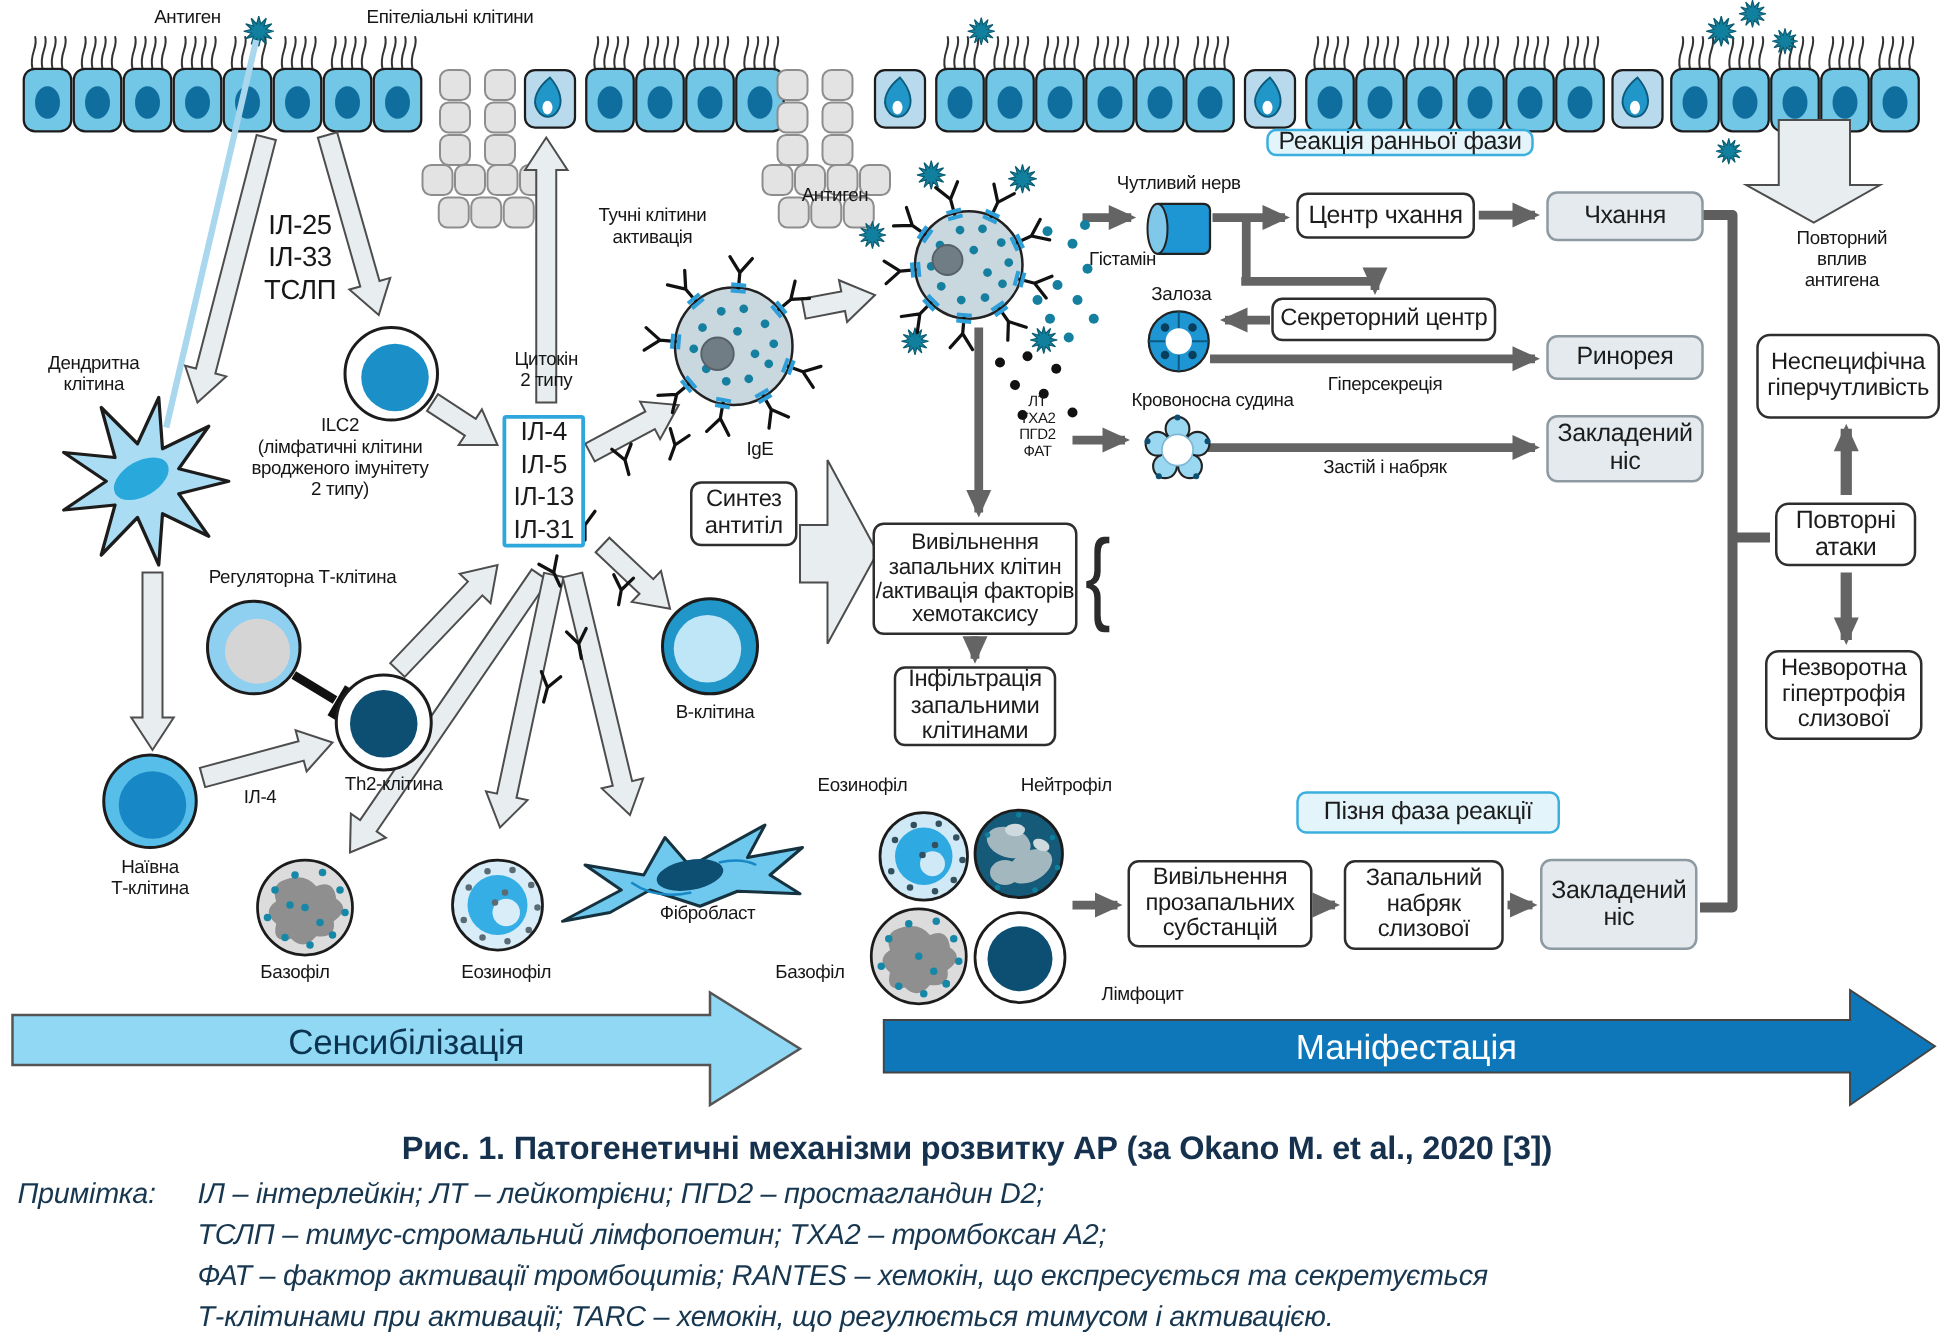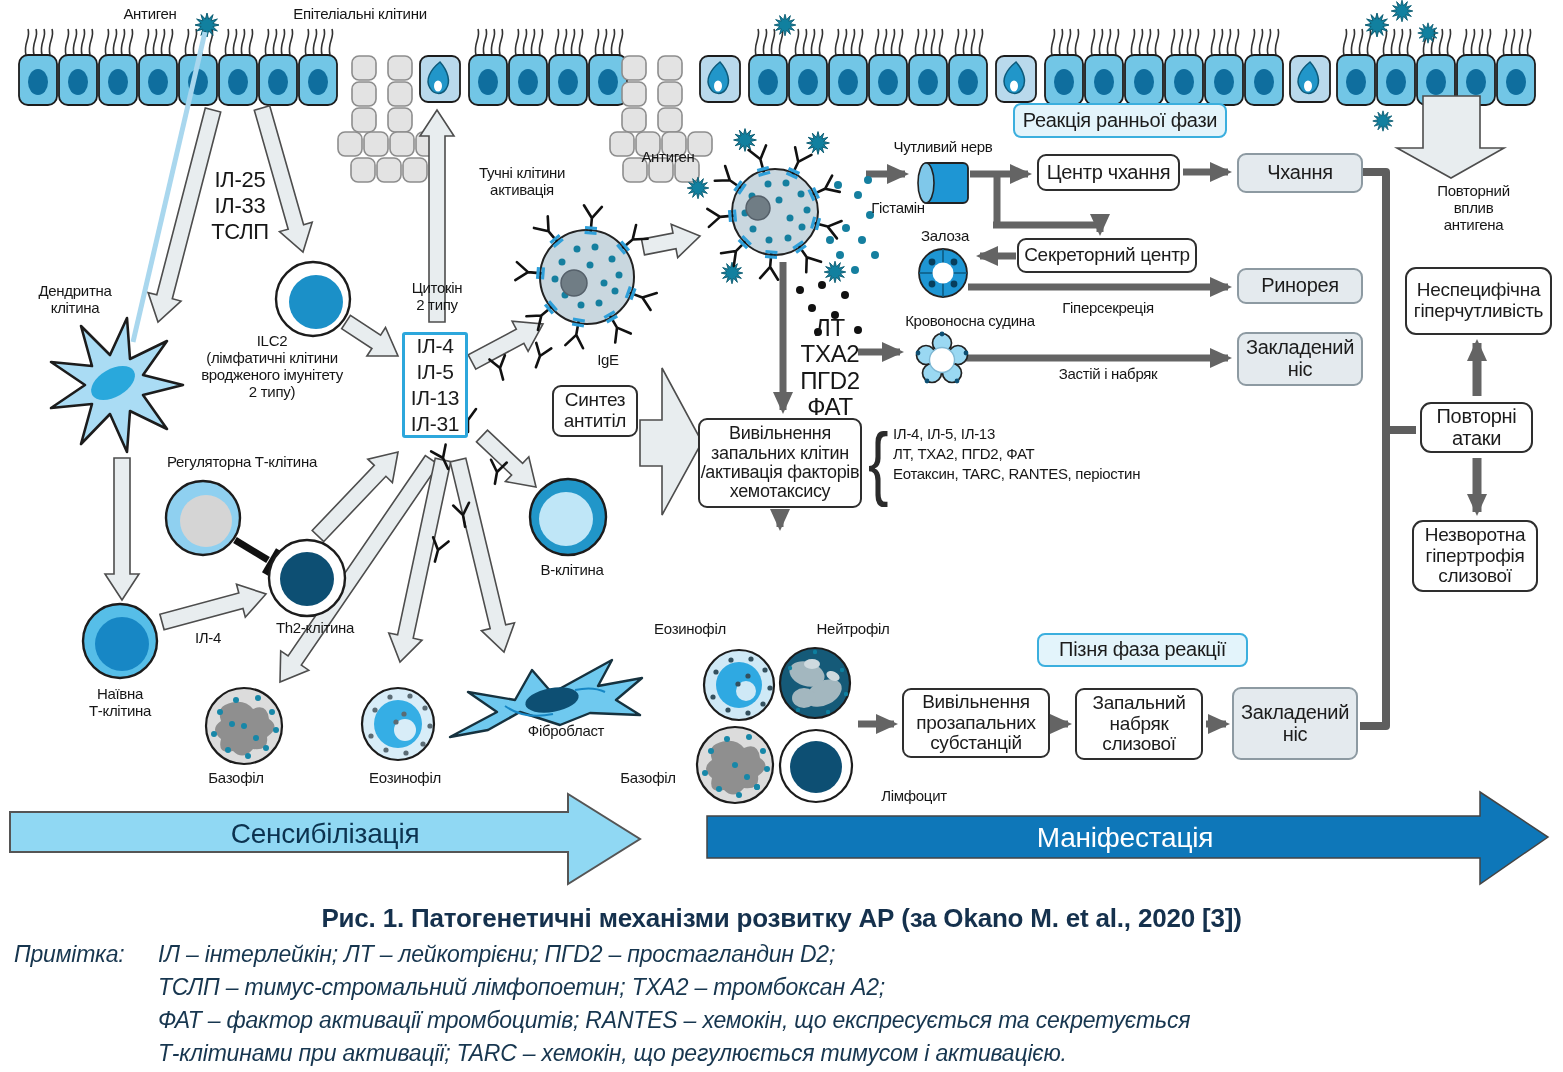--- a/index.html
+++ b/index.html
@@ -466,44 +466,44 @@
 <div class="lbl" style="left:171px;top:770px;width:130px;">Базофіл</div>
 <div class="lbl" style="left:335px;top:770px;width:140px;">Еозинофіл</div>
 <div class="lbl" style="left:496px;top:723px;width:140px;">Фібробласт</div>
 <div class="lbl" style="left:507px;top:562px;width:130px;">В-клітина</div>
 <div class="lbl" style="left:583px;top:352px;width:50px;">IgE</div>
 <div class="bx bw f19" style="left:552px;top:385px;width:86px;height:52px;">Синтез
 антитіл</div>
 
 <div class="lbl" style="left:856px;top:200px;width:84px;">Гістамін</div>
 <div class="lbl" style="left:868px;top:139px;width:150px;">Чутливий нерв</div>
-<div class="bx bb" style="left:1013px;top:103px;width:214px;height:35px;">Реакція ранньої фази</div>
+<div class="bx bb" style="left:1013px;top:103px;width:214px;height:22px;">Реакція ранньої фази</div>
 <div class="bx bw" style="left:1037px;top:154px;width:143px;height:37px;">Центр чхання</div>
 <div class="bx bg" style="left:1237px;top:153px;width:126px;height:40px;">Чхання</div>
 <div class="lbl" style="left:900px;top:228px;width:90px;">Залоза</div>
 <div class="bx bw f19" style="left:1017px;top:238px;width:180px;height:35px;">Секреторний центр</div>
 <div class="bx bg" style="left:1237px;top:268px;width:126px;height:36px;">Ринорея</div>
 <div class="lbl" style="left:1023px;top:300px;width:170px;">Гіперсекреція</div>
 <div class="lbl" style="left:860px;top:313px;width:220px;">Кровоносна судина</div>
-<div class="lbl" style="left:795px;top:315px;width:70px;font-size:24px;line-height:1.1;">ЛТ
+<div class="lbl" style="left:795px;top:315px;width:70px;font-size:12px;line-height:1.1;">ЛТ
 ТХА2
 ПГD2
 ФАТ</div>
 <div class="lbl" style="left:1023px;top:366px;width:170px;">Застій і набряк</div>
 <div class="bx bg" style="left:1237px;top:332px;width:126px;height:54px;">Закладений
 ніс</div>
 
 <div class="bx bw f18" style="left:698px;top:418px;width:164px;height:90px;">Вивільнення
 запальних клітин
 /активація факторів
 хемотаксису</div>
 <div class="brace" style="left:868px;top:421px;">{</div>
-<div class="lbl left" style="left:893px;top:424px;width:370px;line-height:1.33;">ІЛ-4, ІЛ-5, ІЛ-13
-ЛТ, ТХА2, ПГD2, ФАТ
-Еотаксин, TARC, RANTES, періостин</div>
+<div class="bx bw f19" style="left:715px;top:533px;width:130px;height:64px;">Інфільтрація
+запальними
+клітинами</div>
 
 <div class="lbl" style="left:1397px;top:183px;width:153px;">Повторний
 вплив
 антигена</div>
 <div class="bx bw f19" style="left:1405px;top:267px;width:147px;height:68px;border-radius:11px;">Неспецифічна
 гіперчутливість</div>
 <div class="bx bw" style="left:1420px;top:402px;width:113px;height:51px;border-radius:11px;">Повторні
 атаки</div>
 <div class="bx bw f19" style="left:1412px;top:520px;width:126px;height:72px;border-radius:11px;">Незворотна
 гіпертрофія

